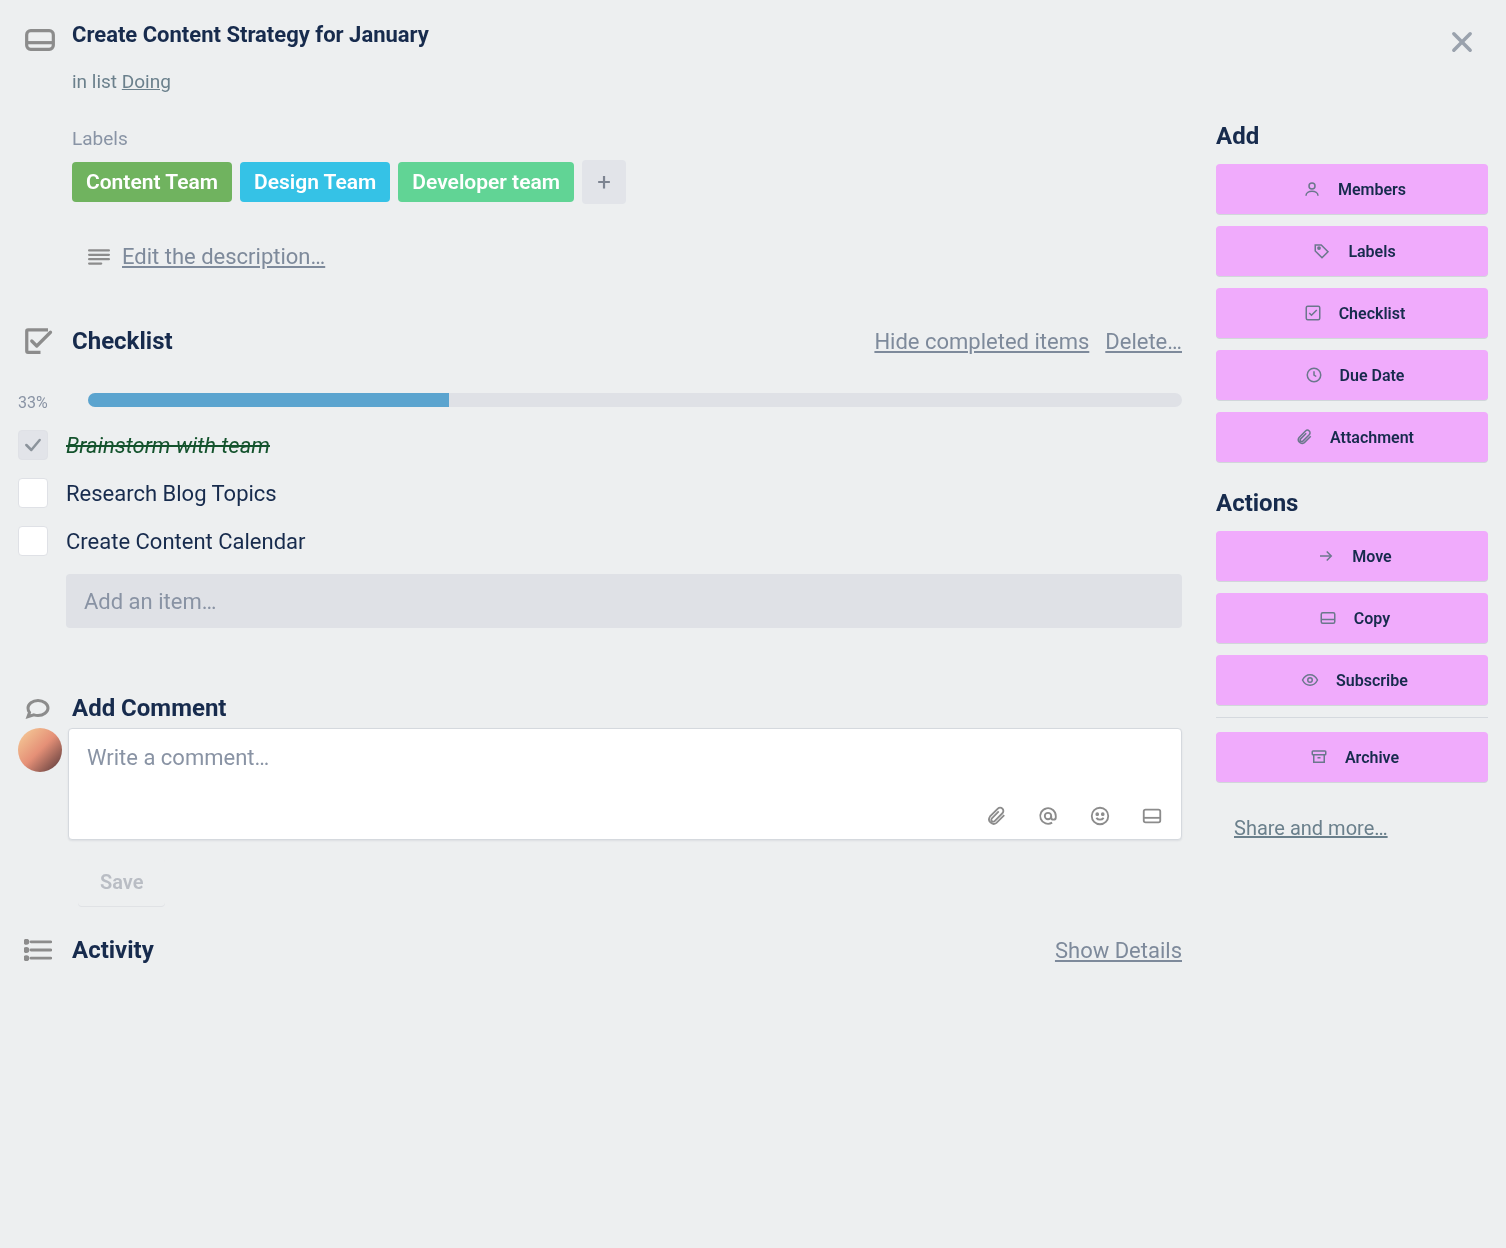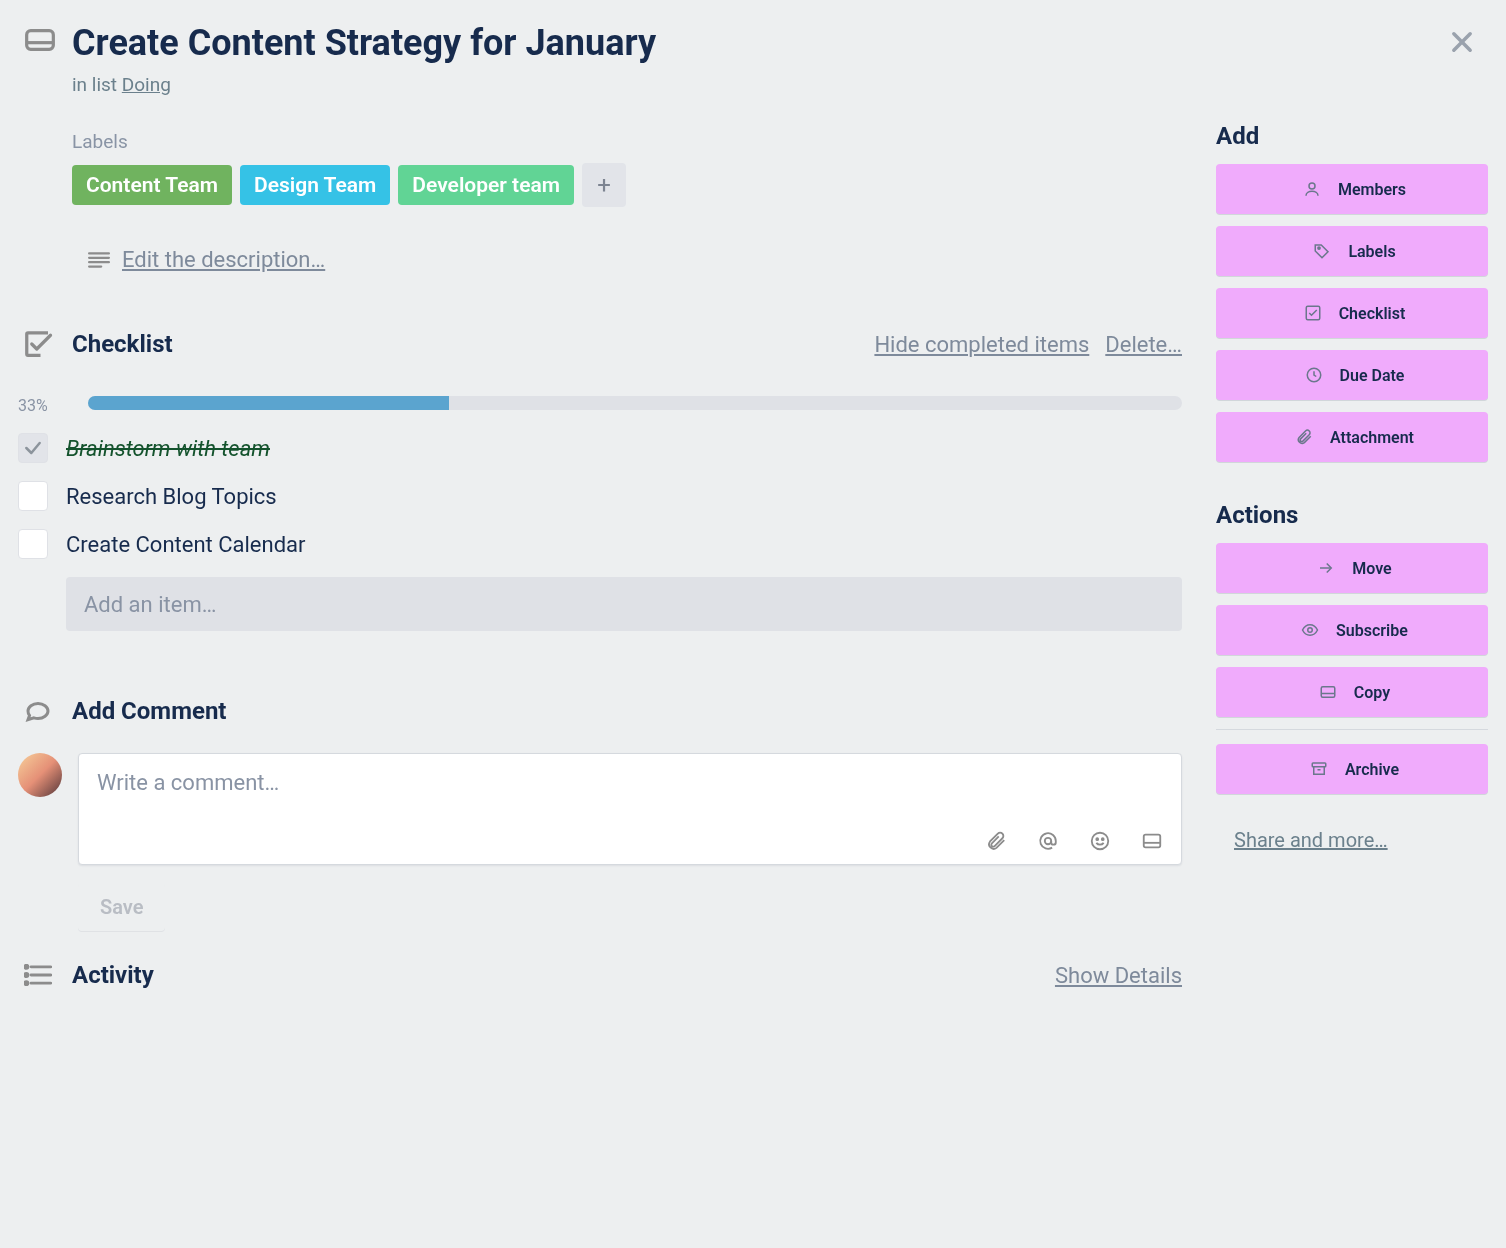--- a/index.html
+++ b/index.html
@@ -3,21 +3,21 @@
 <meta charset="utf-8">
 <style>
 *{box-sizing:border-box;margin:0;padding:0;font-family:-apple-system,BlinkMacSystemFont,"Segoe UI",Roboto,Helvetica,Arial,sans-serif;}
 body{background:#edeff0;padding:18px;color:#172b4d;}
 .card-back{max-width:1470px;display:flex;gap:20px;}
 .main-col{flex:1;min-width:0;padding-right:14px;}
 .side-col{width:272px;padding-top:104px;}
 
 .header-row{display:flex;align-items:flex-start;}
 .header-icon{width:44px;height:44px;display:flex;align-items:center;justify-content:center;color:#8c8c8c;margin-right:10px;flex-shrink:0;}
-.card-title{font-size:36px;font-weight:700;color:#172b4d;line-height:1.2;padding-top:4px;}
+.card-title{font-size:22px;font-weight:700;color:#172b4d;line-height:1.2;padding-top:4px;}
 .sub-row{margin-left:54px;margin-top:8px;font-size:19px;color:#6b808c;}
 .sub-row a{color:#6b808c;text-decoration:underline;}
 .close-x{position:absolute;top:28px;right:30px;color:#9aa2ad;cursor:pointer;}
 
 .section{margin-left:54px;margin-top:34px;}
 .labels-title{font-size:19px;color:#8994a5;margin-bottom:10px;}
 .labels-row{display:flex;gap:8px;align-items:center;}
 .label-pill{color:#fff;font-size:21px;font-weight:600;padding:8px 14px;border-radius:4px;display:inline-block;}
 .add-label{width:44px;height:44px;background:#e2e4e9;color:#7d8491;display:flex;align-items:center;justify-content:center;font-size:24px;border-radius:4px;cursor:pointer;}
 
@@ -36,21 +36,21 @@
 .progress-fill{height:100%;background:#5ba4cf;}
 
 .check-item{display:flex;align-items:center;margin-top:18px;gap:18px;}
 .check-box{width:30px;height:30px;border-radius:4px;background:#fff;display:flex;align-items:center;justify-content:center;flex-shrink:0;border:1px solid #dfe1e6;}
 .check-box.done{background:#e2e4e9;color:#8c949c;}
 .check-text{font-size:22px;color:#172b4d;}
 .check-text.done{color:#14532d;font-style:italic;text-decoration:line-through;}
 
 .add-item-input{margin-left:48px;margin-top:18px;height:54px;background:#dfe1e6;border-radius:4px;display:flex;align-items:center;padding:0 18px;font-size:22px;color:#8993a4;}
 
-.comment-area{margin-top:22px;display:flex;gap:16px;}
+.comment-area{display:flex;gap:6px;}
 .avatar{width:44px;height:44px;border-radius:50%;background:linear-gradient(135deg,#f7d19b,#e59077,#513437);flex-shrink:0;}
 .comment-box{flex:1;background:#fff;border:1px solid #d5d9de;border-radius:4px;min-height:112px;display:flex;flex-direction:column;box-shadow:0 1px 2px rgba(9,30,66,.08);}
 .comment-ph{padding:16px 18px;color:#8993a4;font-size:22px;flex:1;}
 .comment-tools{display:flex;justify-content:flex-end;gap:30px;padding:10px 18px 12px;color:#8c8c8c;}
 .save-btn{margin-left:60px;margin-top:18px;background:#edeff0;color:#b9bdc4;border:none;font-size:20px;font-weight:600;padding:12px 22px;border-radius:4px;box-shadow:0 1px 0 rgba(9,30,66,.06);}
 
 .side-title{font-size:24px;font-weight:700;margin-bottom:14px;}
 .side-btn{display:flex;align-items:center;width:100%;height:50px;background:#f0abfc;border-radius:4px;margin-bottom:12px;padding:0 14px;font-size:16px;font-weight:600;color:#172b4d;cursor:pointer;box-shadow:0 1px 0 rgba(9,30,66,.12);justify-content:center;}
 .side-btn .icon{width:28px;display:flex;align-items:center;justify-content:center;color:#6b778c;margin-right:12px;}
 .share-link{font-size:20px;color:#6b808c;text-decoration:underline;margin-top:22px;margin-left:18px;display:inline-block;cursor:pointer;}
@@ -241,47 +241,47 @@
       </div>
   <div class="side-btn">
         <span class="icon">
           <svg width="18" height="18" viewBox="0 0 24 24" fill="none" stroke="currentColor" stroke-width="2">
             <path d="M21 11l-8.5 8.5a5 5 0 0 1-7-7L14 4a3.5 3.5 0 0 1 5 5l-8.5 8.5a2 2 0 0 1-3-3L15 7"></path>
           </svg>
         </span>
         <span>Attachment</span>
       </div>
 
-  <div class="side-title" style="margin-top:39px;">Actions</div>
+  <div class="side-title" style="margin-top:27px;">Actions</div>
   <div class="side-btn">
         <span class="icon">
           <svg width="18" height="18" viewBox="0 0 24 24" fill="none" stroke="currentColor" stroke-width="2">
             <line x1="4" y1="12" x2="18" y2="12"></line>
             <polyline points="13 6 19 12 13 18"></polyline>
           </svg>
         </span>
         <span>Move</span>
       </div>
   <div class="side-btn">
         <span class="icon">
           <svg width="18" height="18" viewBox="0 0 24 24" fill="none" stroke="currentColor" stroke-width="2">
+            <rect x="3" y="5" width="18" height="14" rx="2"></rect>
+            <line x1="3" y1="14" x2="21" y2="14"></line>
+          </svg>
+        </span>
+        <span>Copy</span>
+      </div>
+  <div class="side-btn">
+        <span class="icon">
+          <svg width="18" height="18" viewBox="0 0 24 24" fill="none" stroke="currentColor" stroke-width="2">
             <path d="M2 12s3.5-7 10-7 10 7 10 7-3.5 7-10 7S2 12 2 12z"></path>
             <circle cx="12" cy="12" r="3"></circle>
           </svg>
         </span>
         <span>Subscribe</span>
-      </div>
-  <div class="side-btn">
-        <span class="icon">
-          <svg width="18" height="18" viewBox="0 0 24 24" fill="none" stroke="currentColor" stroke-width="2">
-            <rect x="3" y="5" width="18" height="14" rx="2"></rect>
-            <line x1="3" y1="14" x2="21" y2="14"></line>
-          </svg>
-        </span>
-        <span>Copy</span>
       </div>
   <hr style="border:none;border-top:1px solid #d5d9de;margin:6px 0 14px;">
   <div class="side-btn">
         <span class="icon">
           <svg width="18" height="18" viewBox="0 0 24 24" fill="none" stroke="currentColor" stroke-width="2">
             <rect x="3" y="4" width="18" height="5" rx="1"></rect>
             <path d="M5 9v10h14V9"></path>
             <line x1="10" y1="13" x2="14" y2="13"></line>
           </svg>
         </span>

